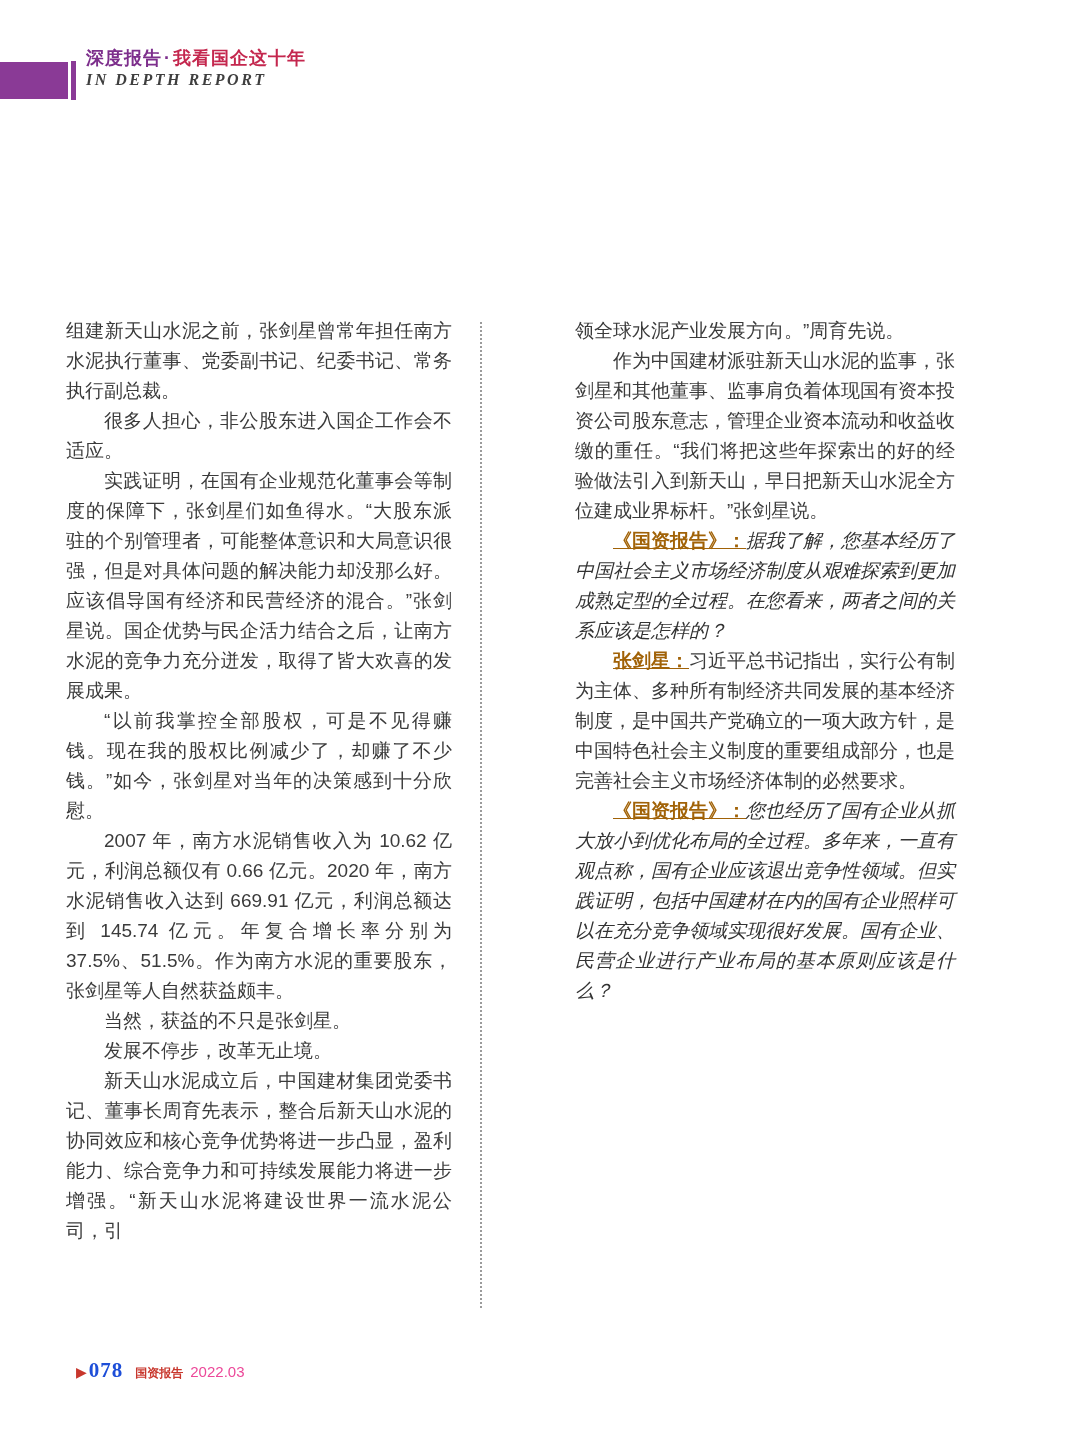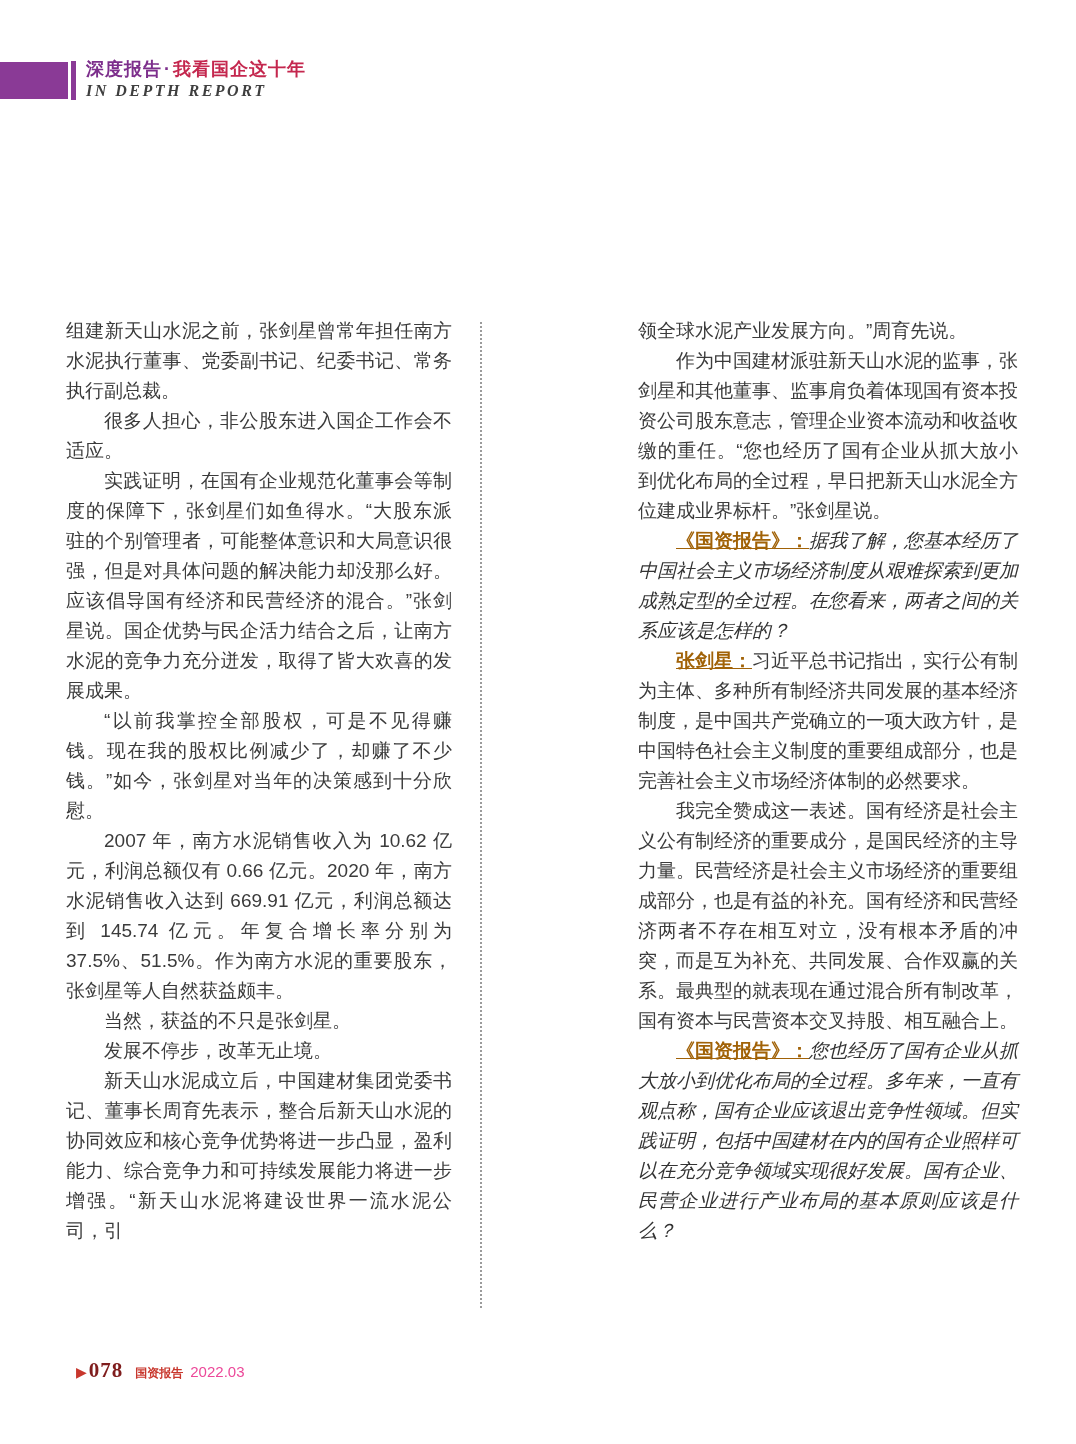--- a/index.html
+++ b/index.html
@@ -5,32 +5,32 @@
   html,body { margin:0; padding:0; background:#e8e8e8; }
   .page {
     position:relative; width:1076px; height:1444px; margin:0 auto;
     background:#ffffff; overflow:hidden;
     font-family:"Liberation Sans","DejaVu Sans",sans-serif;
   }
 
   
   .hdr-block { position:absolute; left:0; top:62px; width:68px; height:37px; background:#8a3a96; }
   .hdr-bar   { position:absolute; left:71px; top:61px; width:5px; height:39px; background:#8a3a96; }
-  .hdr-text  { position:absolute; left:86px; top:58px; }
+  .hdr-text  { position:absolute; left:86px; top:47px; }
   .hdr-cn    { font-size:18px; font-weight:bold; letter-spacing:1px; line-height:22px; }
   .cn-purple { color:#7d2f8c; }
   .cn-sep    { color:#7d2f8c; padding:0 2px; }
   .cn-red    { color:#c4274e; }
   .hdr-en    { font-family:"Liberation Serif","DejaVu Serif",serif; font-size:16px; font-weight:bold;
                color:#3f3f3f; letter-spacing:2.5px; margin-top:2px;font-style:italic; }
 
   
   .col { position:absolute; top:316px; }
   .col-left  { left:66px;  width:386px; }
-  .col-right { left:638px; width:380px; }
+  .col-right { left:575px; width:380px; }
   .divider   { position:absolute; left:480px; top:322px; height:986px; width:0;
                border-left:2px dotted #9b9b9b; }
 
   .col p {
     margin:0; text-align:justify;
     font-size:19px; line-height:30px; color:#3b3b3b;
   }
   .col p.indent { text-indent:2em; }
   .col p.question {
     font-family:"Liberation Serif","DejaVu Serif",serif;
@@ -39,21 +39,21 @@
   .plabel {
     font-style:normal; font-weight:bold; color:#a16207;
     font-family:"Liberation Sans","DejaVu Sans",sans-serif;
     text-decoration:underline;
   }
 
   
   .footer { position:absolute; left:76px; top:1358px; display:flex; align-items:baseline; }
   .ft-arrow { color:#c8372d; font-size:14px; margin-right:2px; }
   .ft-page  { font-family:"Liberation Serif","DejaVu Serif",serif; font-weight:bold;
-              font-size:21px; color:#7f1d1d; margin-right:12px; letter-spacing:1px;text-align:center; }
+              font-size:21px; color:#1d4ed8; margin-right:12px; letter-spacing:1px;text-align:center; }
   .ft-mag   { color:#c8372d; font-weight:bold; font-size:12px; margin-right:7px; }
   .ft-issue { color:#ec4899; font-size:15px; }
 </style>
 </head>
 <body>
 
 <div class="page">
 
   <header>
     <div class="hdr-block"></div>
@@ -73,24 +73,23 @@
         <p class="normal indent">实践证明，在国有企业规范化董事会等制度的保障下，张剑星们如鱼得水。“大股东派驻的个别管理者，可能整体意识和大局意识很强，但是对具体问题的解决能力却没那么好。应该倡导国有经济和民营经济的混合。”张剑星说。国企优势与民企活力结合之后，让南方水泥的竞争力充分迸发，取得了皆大欢喜的发展成果。</p>
         <p class="normal indent">“以前我掌控全部股权，可是不见得赚钱。现在我的股权比例减少了，却赚了不少钱。”如今，张剑星对当年的决策感到十分欣慰。</p>
         <p class="normal indent">2007 年，南方水泥销售收入为 10.62 亿元，利润总额仅有 0.66 亿元。2020 年，南方水泥销售收入达到 669.91 亿元，利润总额达到 145.74 亿元。年复合增长率分别为 37.5%、51.5%。作为南方水泥的重要股东，张剑星等人自然获益颇丰。</p>
         <p class="normal indent">当然，获益的不只是张剑星。</p>
         <p class="normal indent">发展不停步，改革无止境。</p>
         <p class="normal indent">新天山水泥成立后，中国建材集团党委书记、董事长周育先表示，整合后新天山水泥的协同效应和核心竞争优势将进一步凸显，盈利能力、综合竞争力和可持续发展能力将进一步增强。“新天山水泥将建设世界一流水泥公司，引</p>
       </section>
     <div class="divider"></div>
     <section class="col col-right">
         <p class="normal">领全球水泥产业发展方向。”周育先说。</p>
-        <p class="normal indent">作为中国建材派驻新天山水泥的监事，张剑星和其他董事、监事肩负着体现国有资本投资公司股东意志，管理企业资本流动和收益收缴的重任。“您也经历了国有企业从抓大放小到优化布局的全过程，早日把新天山水泥全方位建成业界标杆。”张剑星说。</p>
+        <p class="normal indent">作为中国建材派驻新天山水泥的监事，张剑星和其他董事、监事肩负着体现国有资本投资公司股东意志，管理企业资本流动和收益收缴的重任。“我们将把这些年探索出的好的经验做法引入到新天山，早日把新天山水泥全方位建成业界标杆。”张剑星说。</p>
         <p class="question indent"><span class="plabel">《国资报告》：</span>据我了解，您基本经历了中国社会主义市场经济制度从艰难探索到更加成熟定型的全过程。在您看来，两者之间的关系应该是怎样的？</p>
         <p class="answer indent"><span class="plabel">张剑星：</span>习近平总书记指出，实行公有制为主体、多种所有制经济共同发展的基本经济制度，是中国共产党确立的一项大政方针，是中国特色社会主义制度的重要组成部分，也是完善社会主义市场经济体制的必然要求。</p>
-        <p class="normal indent">我完全赞成这一表述。国有经济是社会主义公有制经济的重要成分，是国民经济的主导力量。民营经济是社会主义市场经济的重要组成部分，也是有益的补充。国有经济和民营经济两者不存在相互对立，没有根本矛盾的冲突，而是互为补充、共同发展、合作双赢的关系。最典型的就表现在通过混合所有制改革，国有资本与民营资本交叉持股、相互融合上。</p>
         <p class="question indent"><span class="plabel">《国资报告》：</span>您也经历了国有企业从抓大放小到优化布局的全过程。多年来，一直有观点称，国有企业应该退出竞争性领域。但实践证明，包括中国建材在内的国有企业照样可以在充分竞争领域实现很好发展。国有企业、民营企业进行产业布局的基本原则应该是什么？</p>
       </section>
   </main>
 
   <footer class="footer">
     <span class="ft-arrow">▶</span>
     <span class="ft-page">078</span>
     <span class="ft-mag">国资报告</span>
     <span class="ft-issue">2022.03</span>
   </footer>

